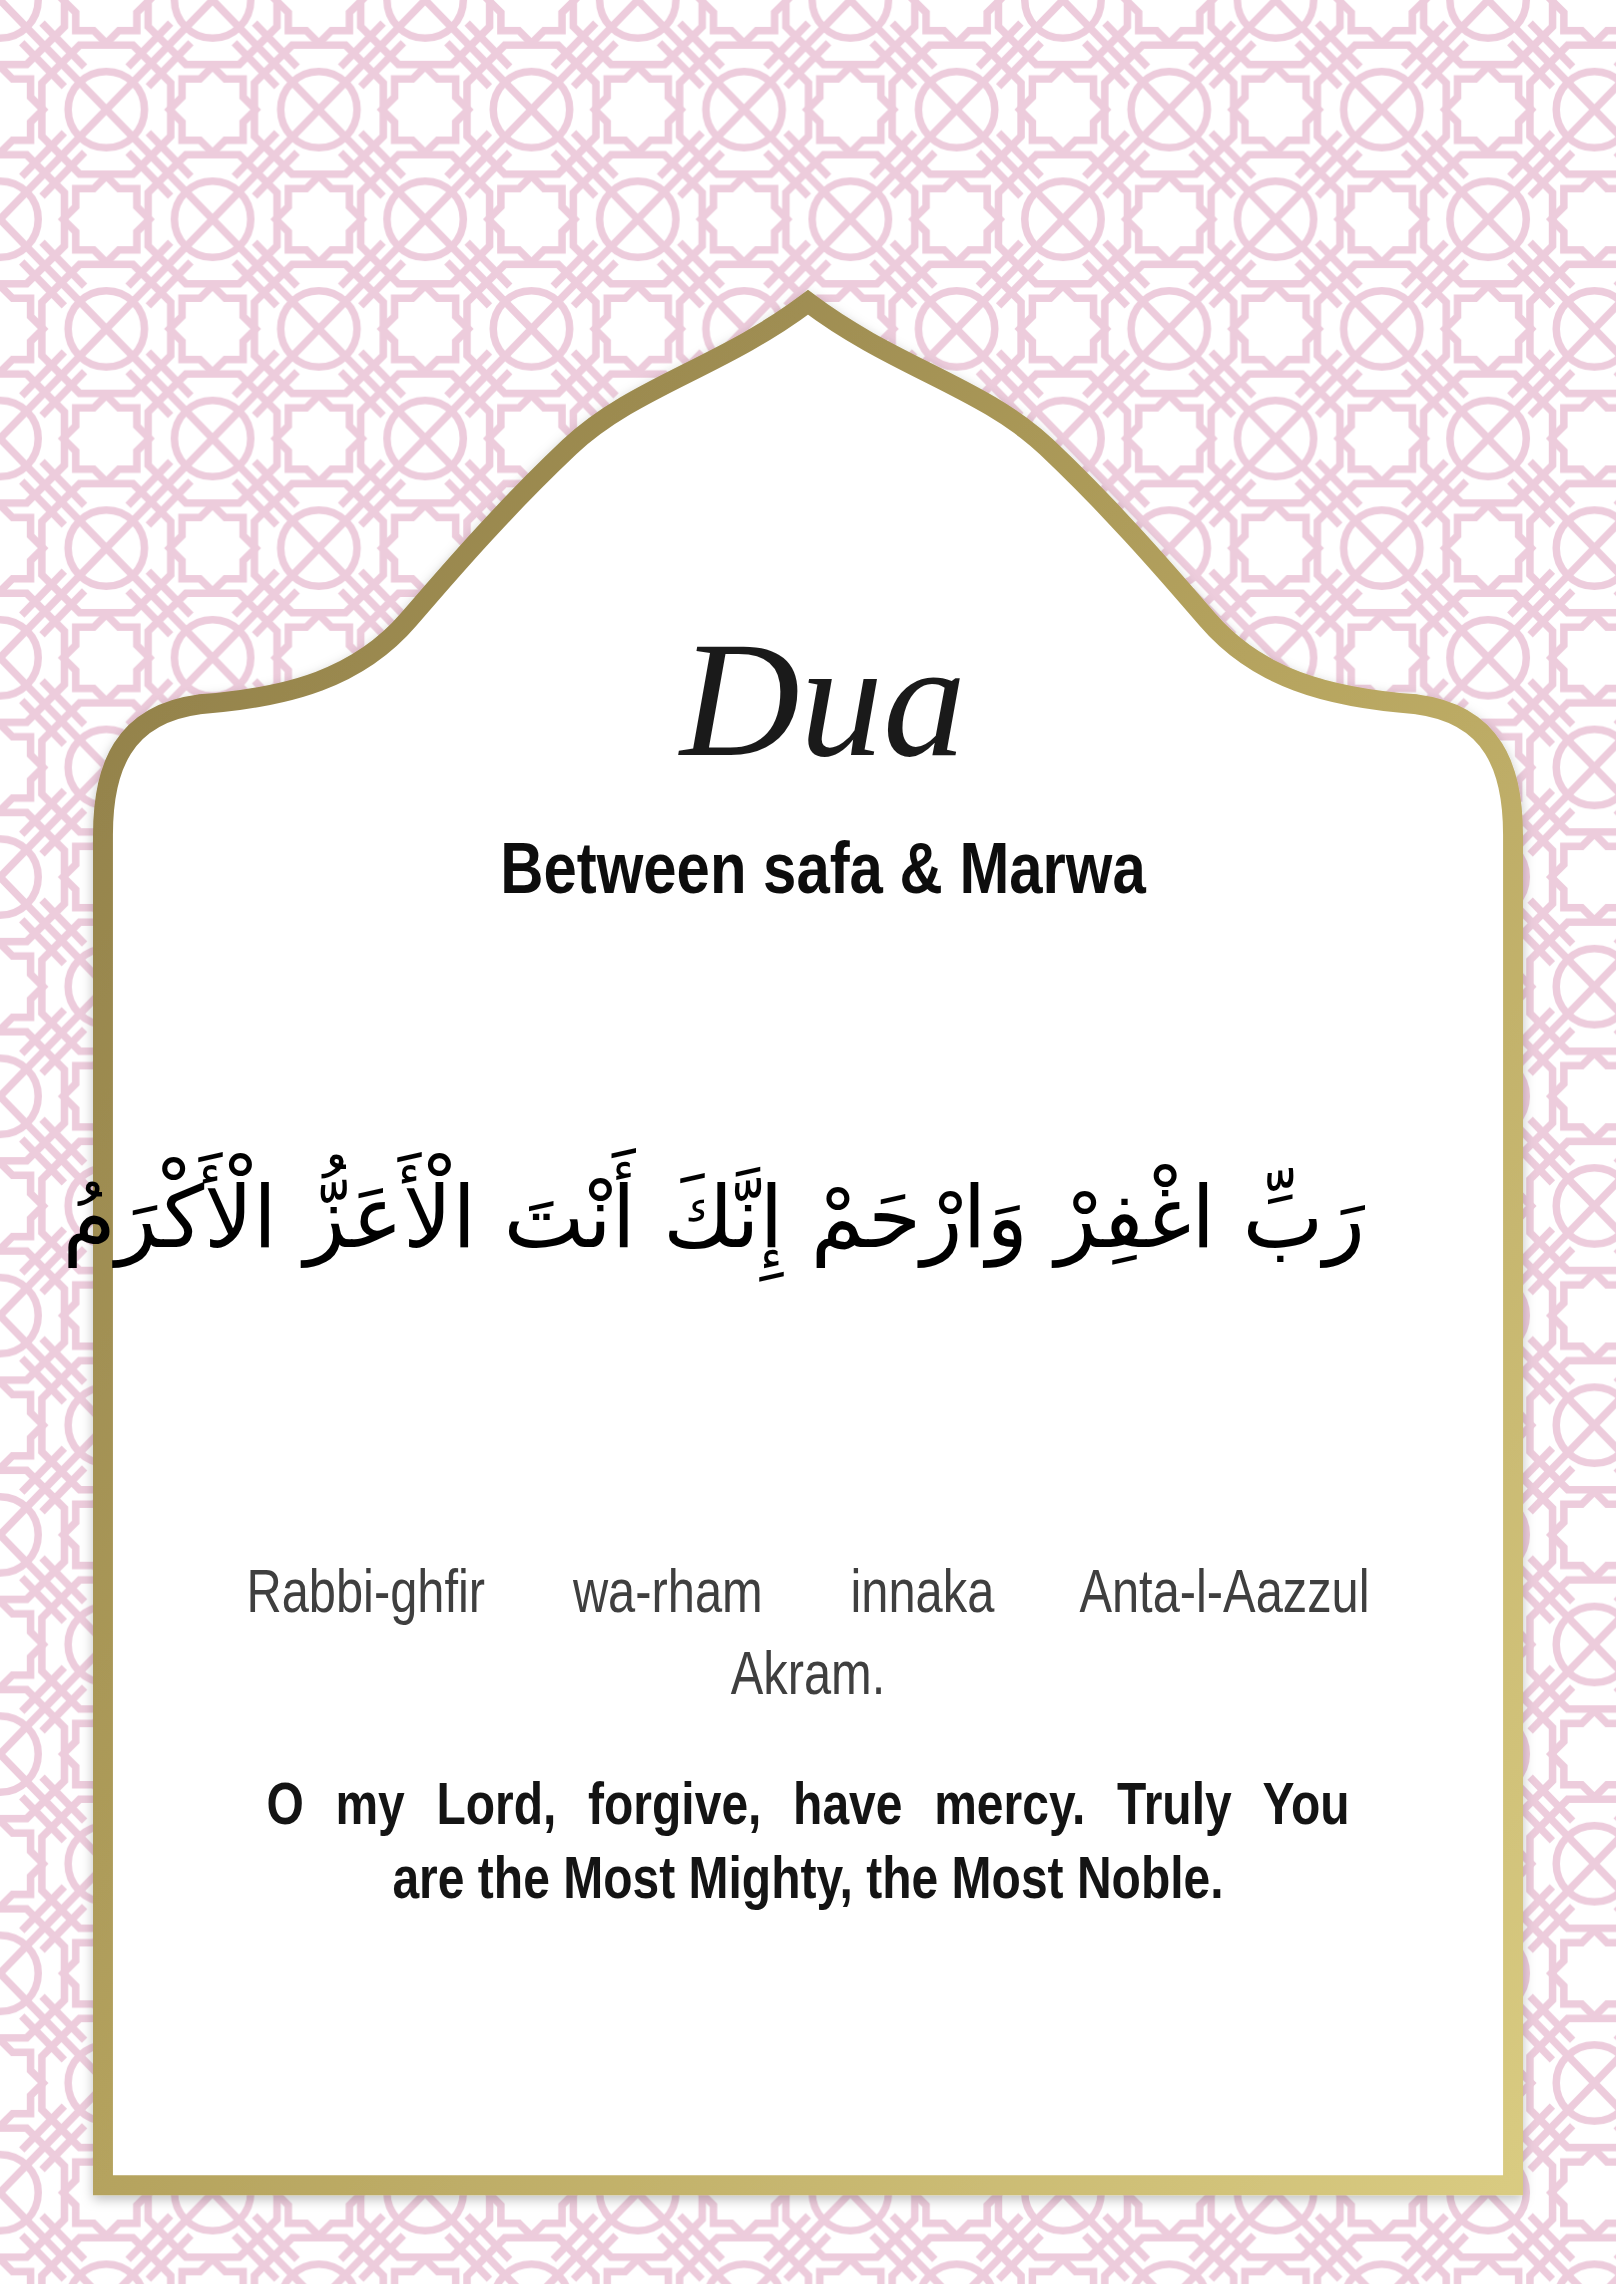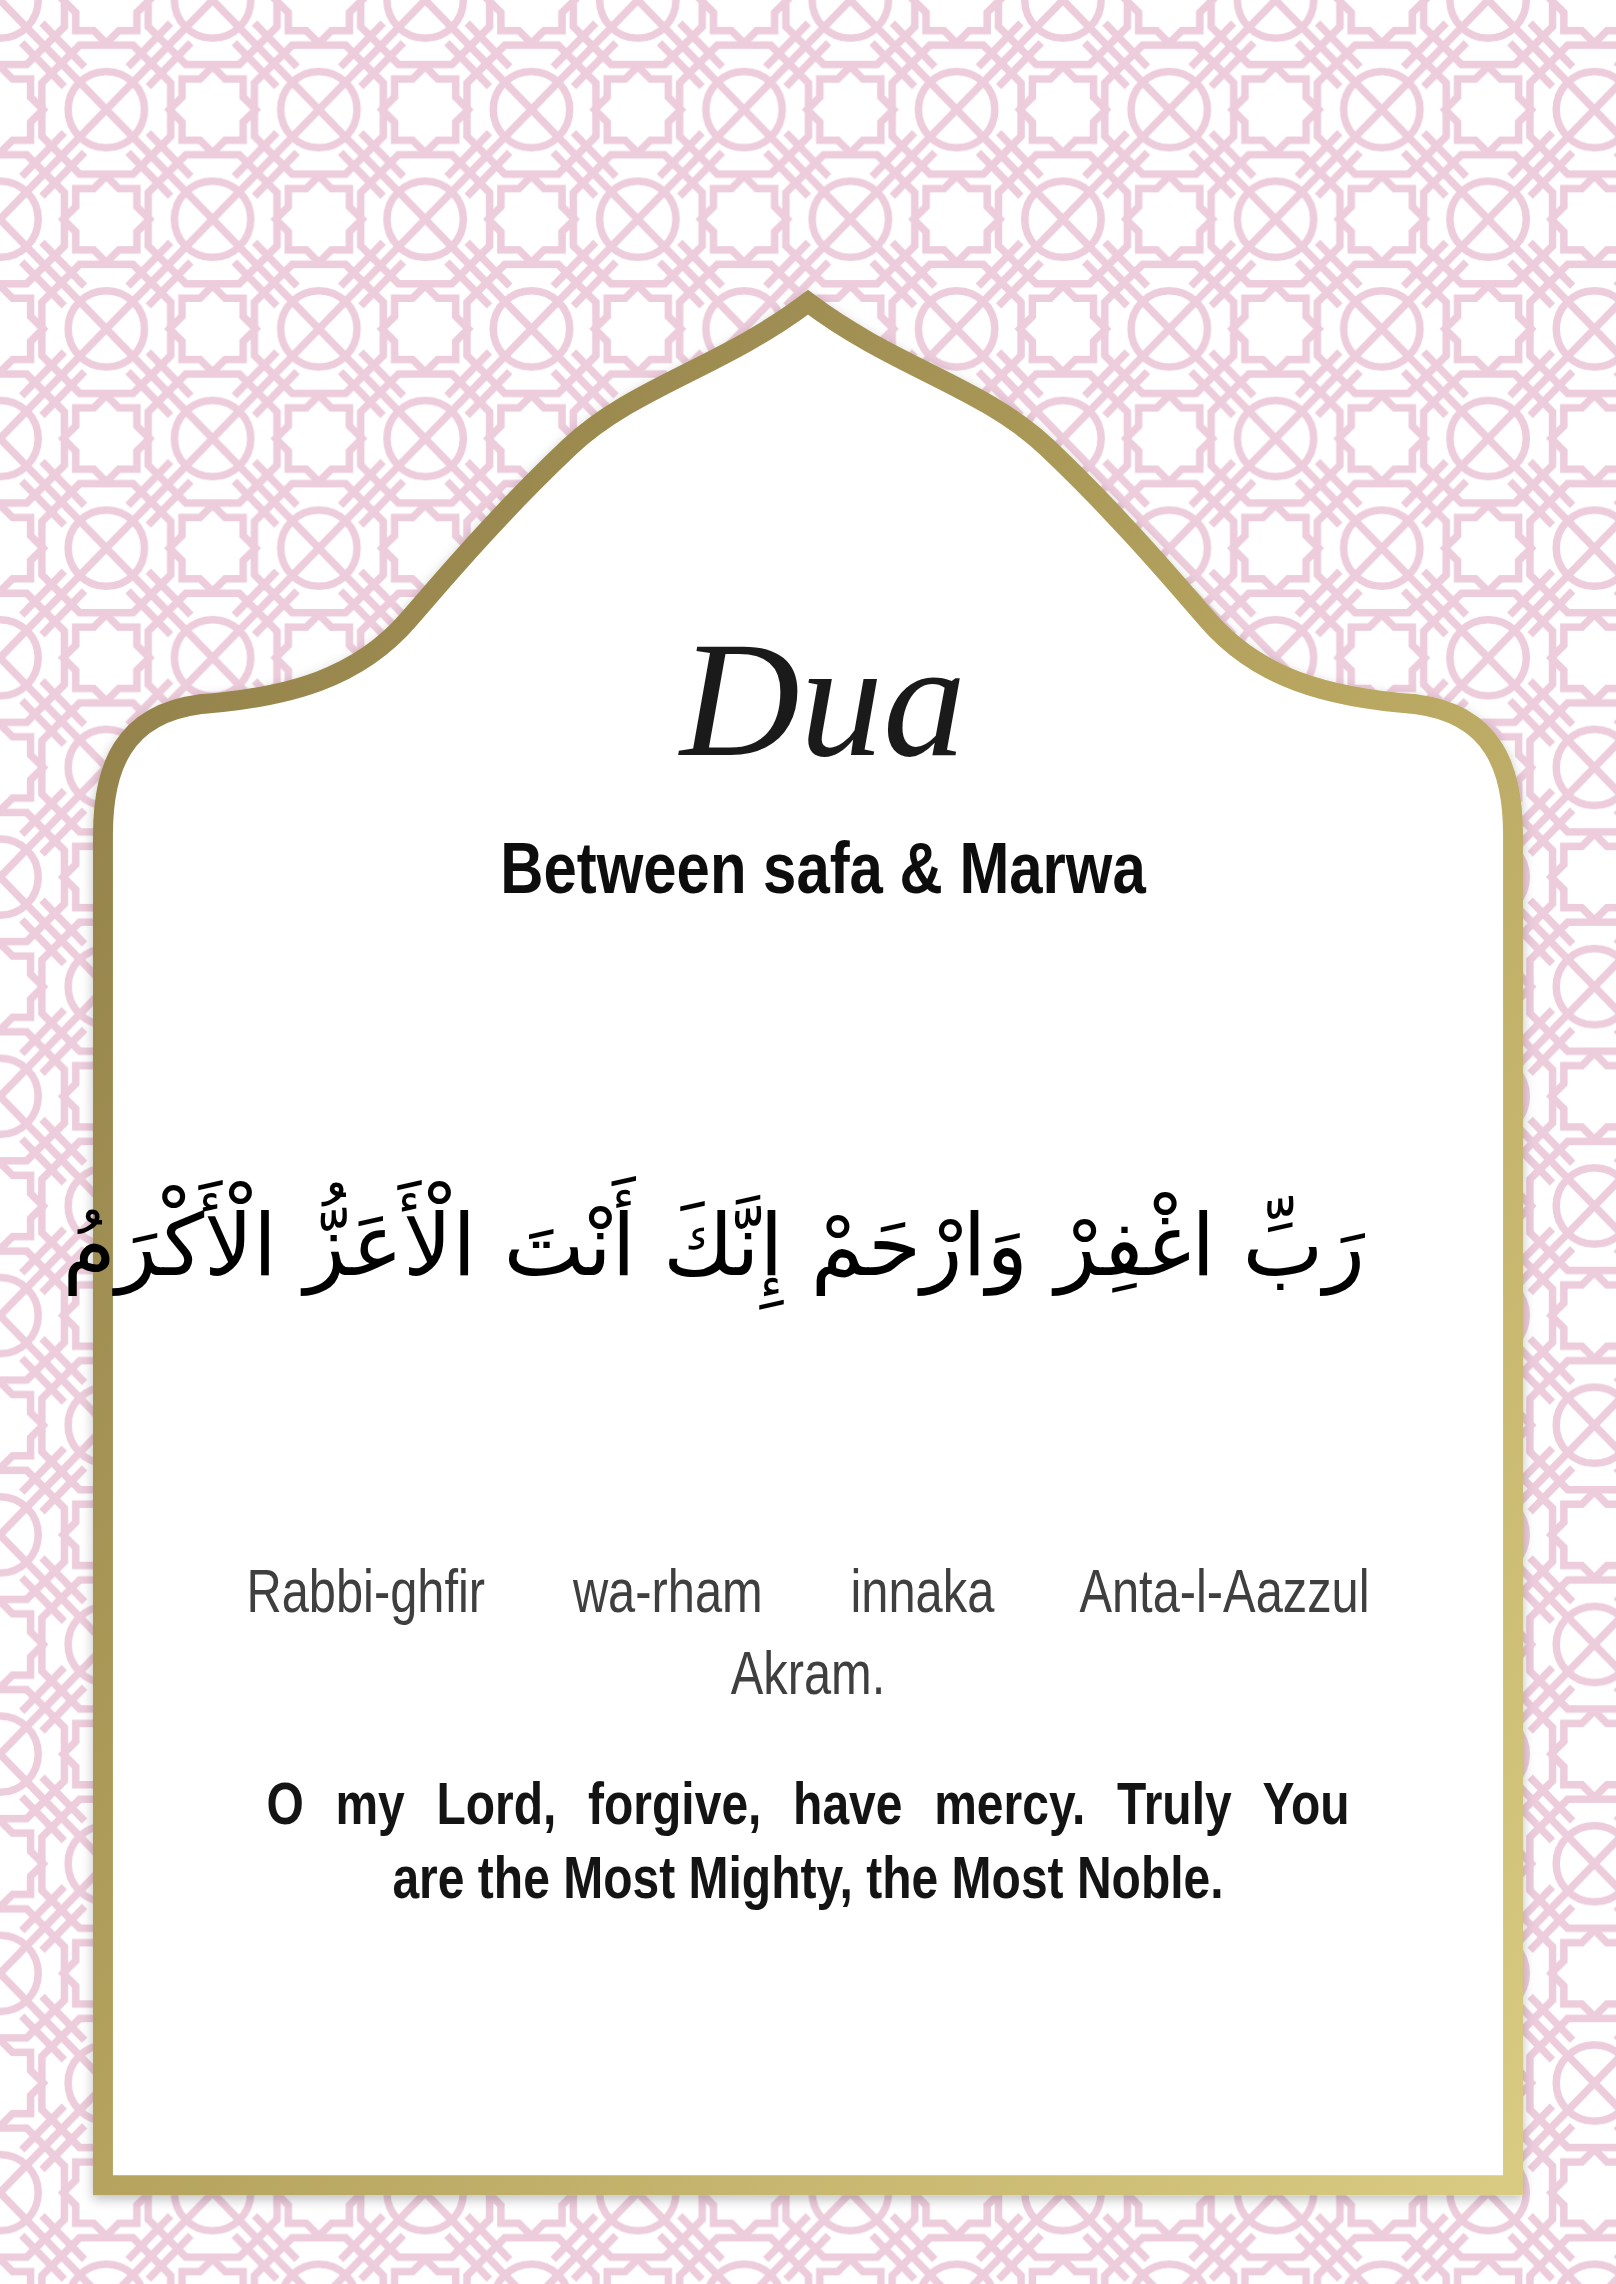--- a/index.html
+++ b/index.html
@@ -36,21 +36,21 @@
     font-weight: 700;
     font-size: 73px;
     line-height: 73px;
     color: #0d0d0d;
     white-space: nowrap;
     transform: scaleX(0.82);
     transform-origin: 50% 0;
     letter-spacing: 0;
   }
   .arabic {
-    top: 1183px;
+    top: 1155px;
     left: 252px;
     width: 1113px;
     text-align: right;
     direction: rtl;
     font-family: "DejaVu Sans", sans-serif;
     font-size: 86px;
     line-height: 125px;
     color: #000000;
     white-space: nowrap;
     overflow: visible;

